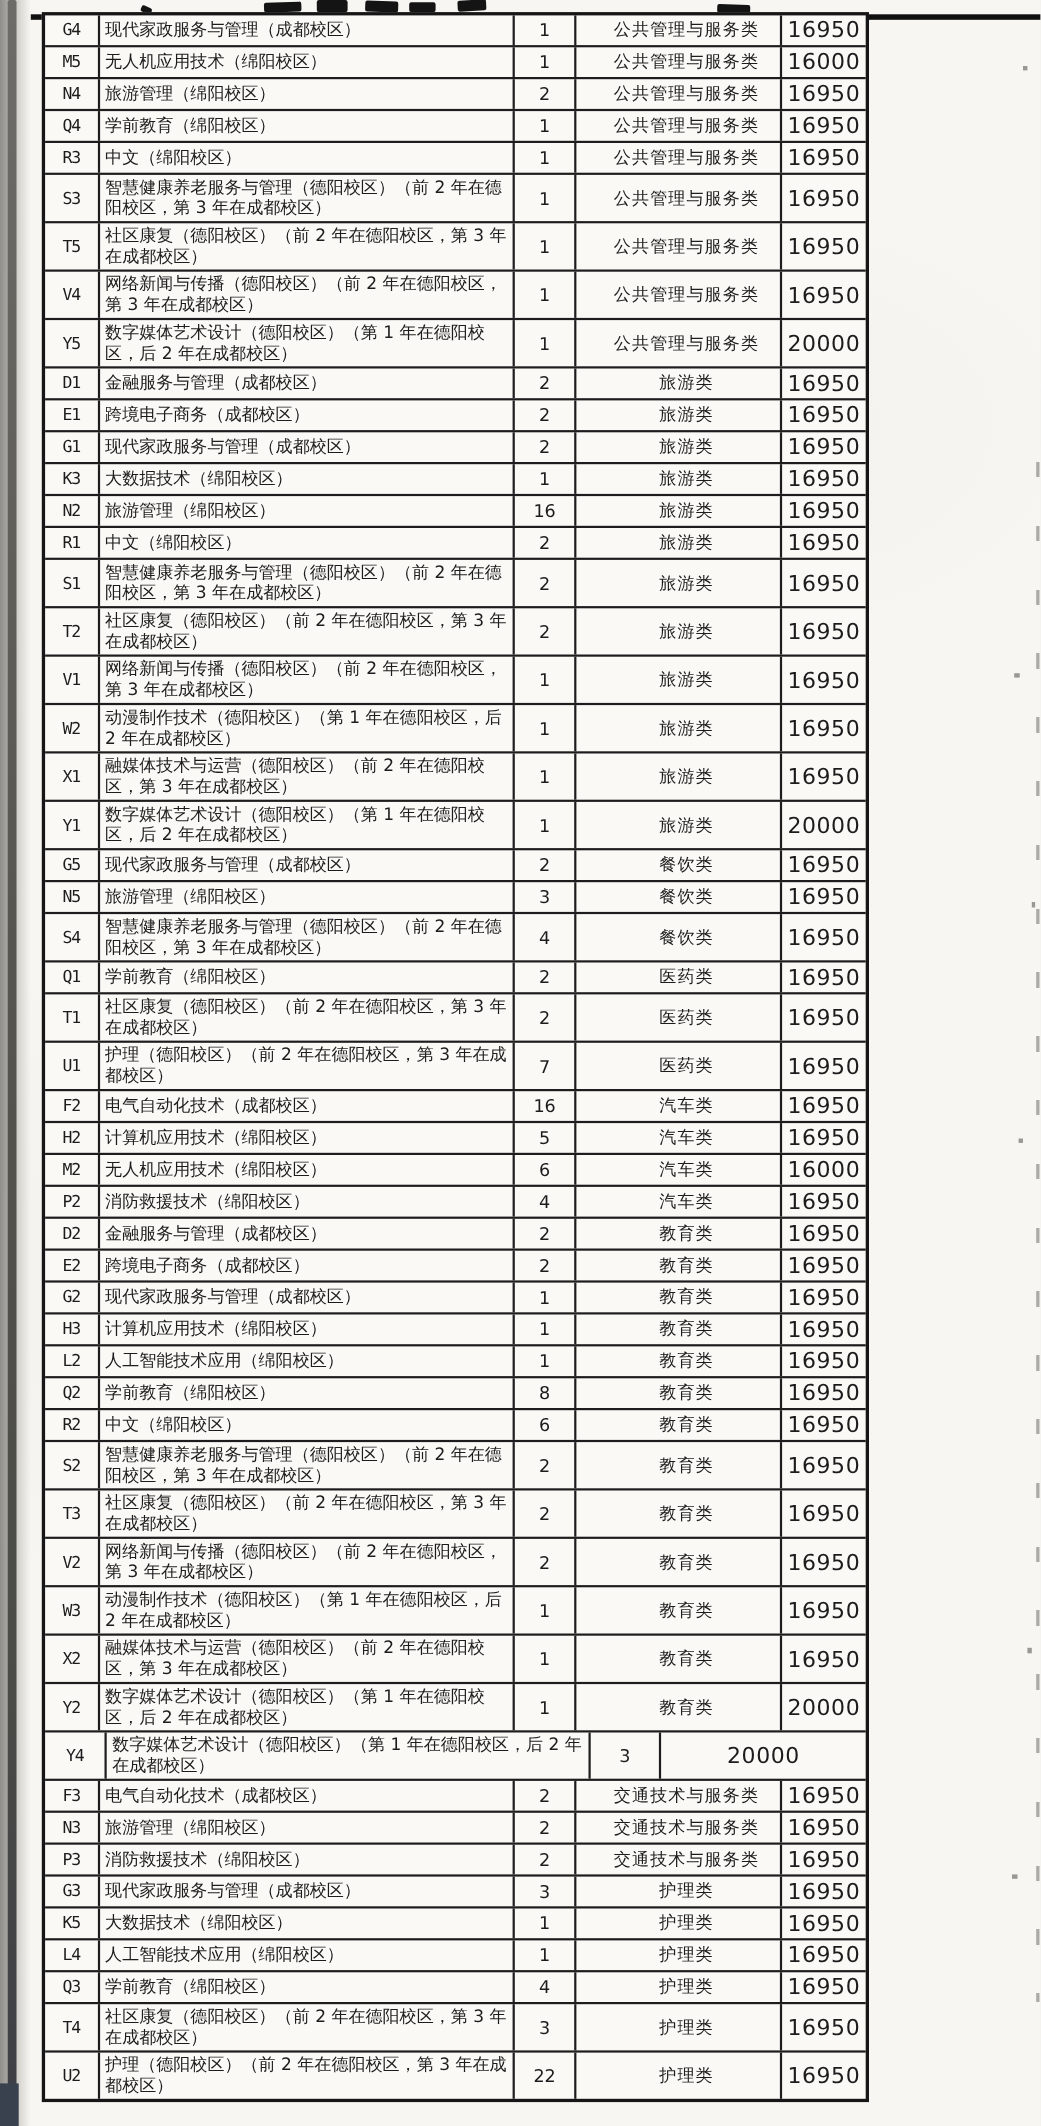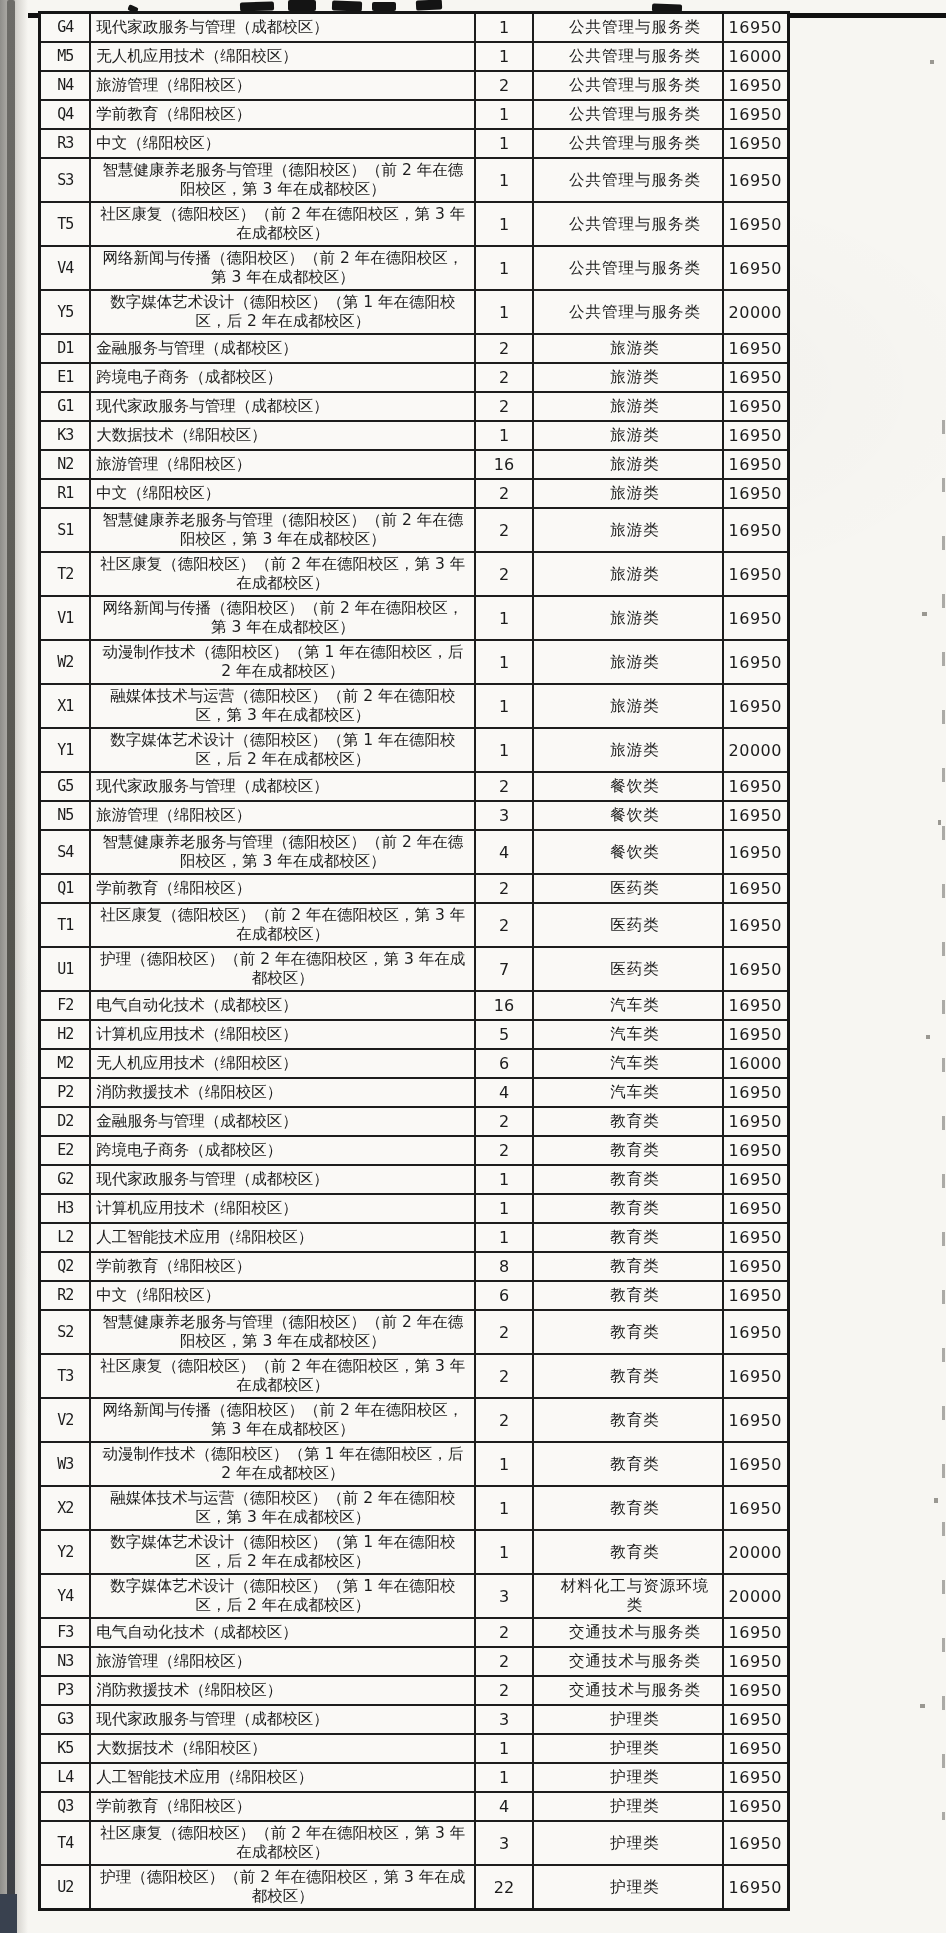--- a/index.html
+++ b/index.html
@@ -67,24 +67,24 @@
   .trow { display:flex; border-bottom:2px solid #1d1d1d; min-height:29px; align-items:stretch; }
   .trow:last-child { border-bottom:none; }
   .tcell {
     border-right:2px solid #1d1d1d;
     display:flex; align-items:center;
     padding:2px 5px;
     font-size:15.5px; line-height:19px; color:#1c1c1c;
   }
   .tcell:last-child { border-right:none; }
   .code-cell   { width:56px;  justify-content:center; font-family:"DejaVu Sans Mono", monospace; font-size:15px; letter-spacing:-1px; }
-  .major-name-cell { width:440px; justify-content:flex-start; text-align:center; }
+  .major-name-cell { width:440px; justify-content:flex-start; text-align:left; }
   .plan-count-cell { width:64px;  justify-content:center; font-size:16px; }
   .category-cell   { width:214px; justify-content:center; text-align:center; letter-spacing:1px;padding-left:20px; }
-  .fee-cell        { flex:1; justify-content:center; font-size:16px; letter-spacing:0.5px; }
+  .fee-cell        { flex:1; justify-content:center; font-size:20px; letter-spacing:0.5px; }
 </style>
 </head>
 <body>
 
 <div class="page">
   <div class="left-edge"></div>
   <div class="left-edge-core"></div>
   <div class="corner-block"></div>
 
   <div class="blob b1"></div>
@@ -411,21 +411,20 @@
         <div class="tcell code-cell">Y2</div>
         <div class="tcell major-name-cell">数字媒体艺术设计（德阳校区）（第 1 年在德阳校区，后 2 年在成都校区）</div>
         <div class="tcell plan-count-cell">1</div>
         <div class="tcell category-cell">教育类</div>
         <div class="tcell fee-cell">20000</div>
       </div>
       <div class="trow">
         <div class="tcell code-cell">Y4</div>
         <div class="tcell major-name-cell">数字媒体艺术设计（德阳校区）（第 1 年在德阳校区，后 2 年在成都校区）</div>
         <div class="tcell plan-count-cell">3</div>
-        <div class="tcell category-cell">材料化工与资源环境类</div>
         <div class="tcell fee-cell">20000</div>
       </div>
       <div class="trow">
         <div class="tcell code-cell">F3</div>
         <div class="tcell major-name-cell">电气自动化技术（成都校区）</div>
         <div class="tcell plan-count-cell">2</div>
         <div class="tcell category-cell">交通技术与服务类</div>
         <div class="tcell fee-cell">16950</div>
       </div>
       <div class="trow">

